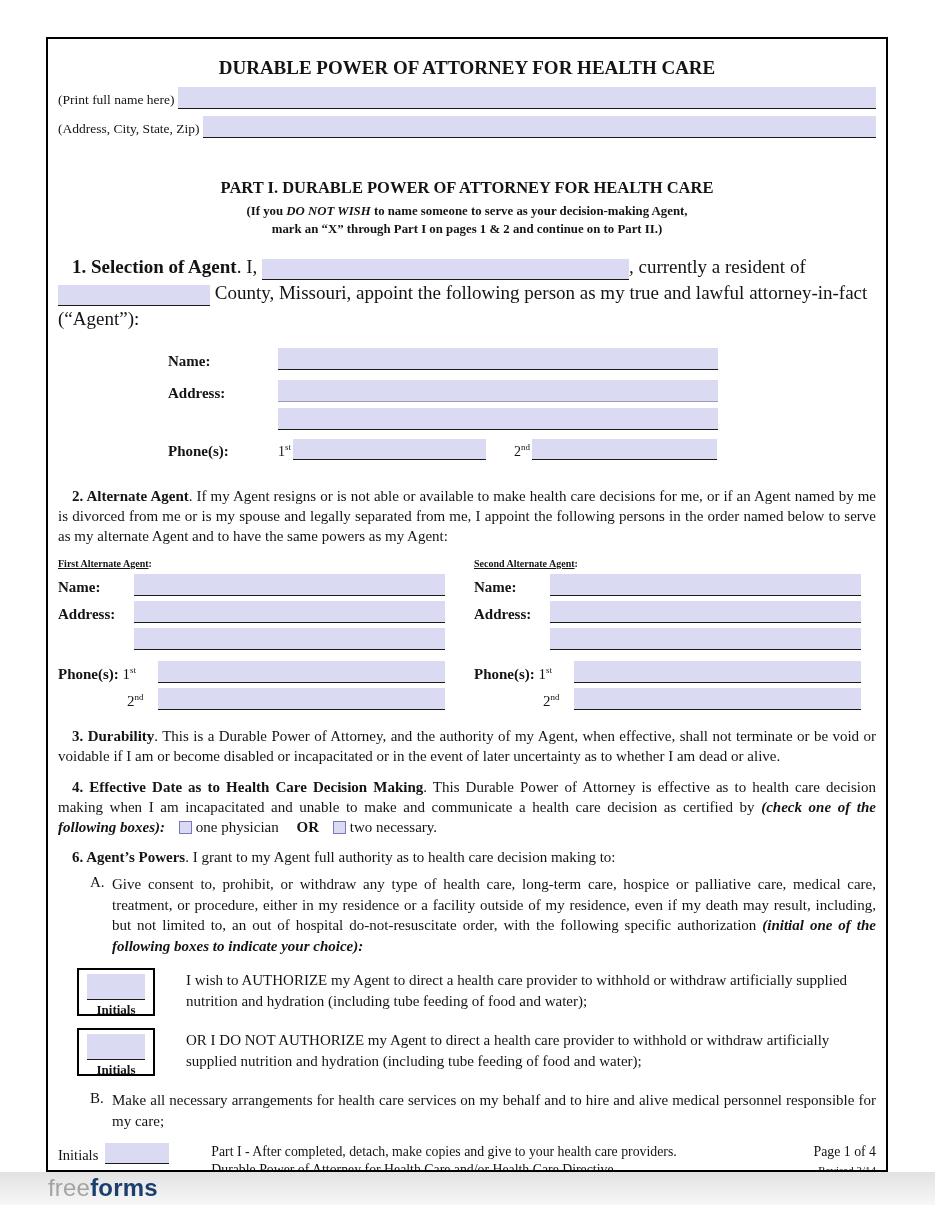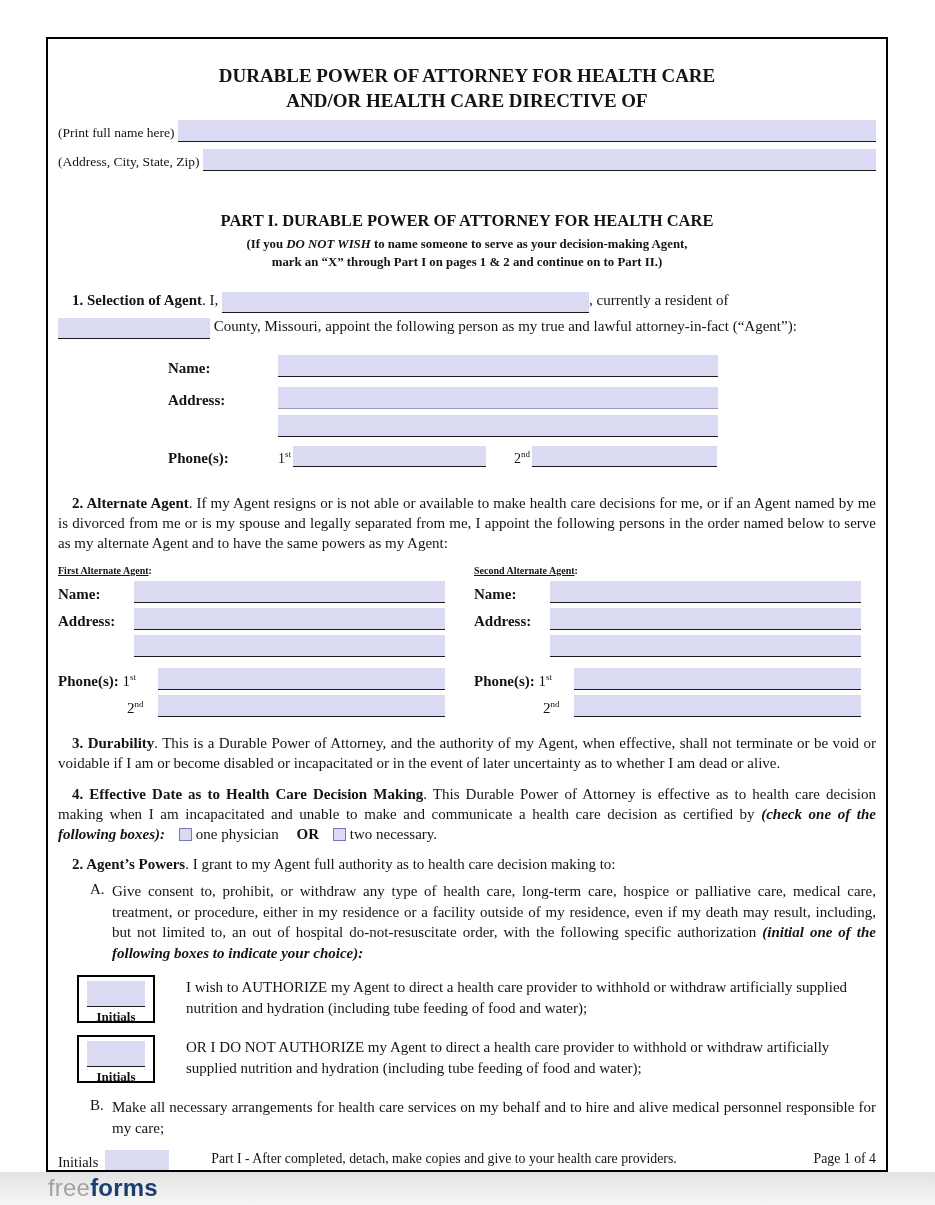--- a/index.html
+++ b/index.html
@@ -34,36 +34,36 @@
   }
 
   .field {
     background: #dadaf2;
     display: inline-block;
     vertical-align: bottom;
   }
   .u { border-bottom: 1.5px solid #1a1a1a; }
 
   
-  .doc-title { text-align: center; font-weight: 700; font-size: 19px; line-height: 25px; margin-top: 16px; }
+  .doc-title { text-align: center; font-weight: 700; font-size: 19px; line-height: 25px; margin-top: 8px; }
   .hdr-row { display: flex; align-items: flex-end; margin-top: 7px; }
   .hdr-label { font-size: 13.5px; white-space: nowrap; padding-bottom: 1px; }
   .hdr-field { flex: 1; height: 22px; margin-left: 3px; }
 
   
   .part-heading { text-align: center; font-weight: 700; font-size: 16.5px; margin-top: 40px; }
   .part-note { text-align: center; font-weight: 700; font-size: 12.8px; line-height: 18px; margin-top: 4px; }
   .part-note .em { font-style: italic; }
 
   
   .para { font-size: 15px; line-height: 20px; text-align: justify; }
   .para .indent { display: inline-block; width: 14px; }
   .sec-title { font-weight: 700; }
 
-  .sel-line { font-size: 15px; line-height: 26px; margin-top: 16px; }
+  .sel-line { font-size: 19px; line-height: 26px; margin-top: 16px; }
   .inline-field { height: 21px; }
 
   
   .agent-grid { margin-left: 110px; margin-top: 12px; }
   .agent-row { display: flex; align-items: flex-end; min-height: 26px; }
   .agent-label { width: 110px; font-weight: 700; font-size: 15px; }
   .agent-field { width: 440px; height: 22px; }
   .agent-field.noline { border-bottom: 1px solid #9a9ab8; }
   .phone-row { display: flex; align-items: flex-end; margin-top: 9px; }
   .sup-label { font-size: 14px; }
@@ -110,21 +110,20 @@
   .footer-right { margin-left: auto; text-align: right; font-size: 13.8px; line-height: 18px; }
   .footer-right .revised { font-size: 11px; }
 </style>
 </head>
 <body>
 
 <div class="sheet">
 
   <div class="doc-title">
     <div>DURABLE POWER OF ATTORNEY FOR HEALTH CARE</div>
-    <div>AND/OR HEALTH CARE DIRECTIVE OF</div>
   </div>
 
   <div class="hdr-row">
     <span class="hdr-label">(Print full name here)</span>
     <span class="field u hdr-field"></span>
   </div>
   <div class="hdr-row">
     <span class="hdr-label">(Address, City, State, Zip)</span>
     <span class="field u hdr-field"></span>
   </div>
@@ -227,21 +226,21 @@
   </div>
 
   <div class="para" style="margin-top:11px;">
     <span class="indent"></span><span class="sec-title">4. Effective Date as to Health Care Decision Making</span><span>.  This Durable Power of Attorney is effective as to health care decision making when I am incapacitated and unable to make and communicate a health care decision as certified by </span><span class="bi">(check one of the following boxes):</span>
     <span class="checkbox"></span><span>one physician</span>
     <span class="sec-title" style="margin-left:14px;">OR</span>
     <span class="checkbox"></span><span>two necessary.</span>
   </div>
 
   <div class="para" style="margin-top:10px;">
-    <span class="indent"></span><span class="sec-title">2. Agent’s Powers</span><span>.  I grant to my Agent full authority as to health care decision making to:</span>
+    <span class="indent"></span><span class="sec-title">6. Agent’s Powers</span><span>.  I grant to my Agent full authority as to health care decision making to:</span>
   </div>
 
   <div class="itemA">
     <span class="item-letter">A.</span>
     <span class="item-body"><span>Give consent to, prohibit, or withdraw any type of health care, long-term care, hospice or palliative care, medical care, treatment, or procedure, either in my residence or a facility outside of my residence, even if my death may result, including, but not limited to, an out of hospital do-not-resuscitate order, with the following specific authorization </span><span class="bi">(initial one of the following boxes to indicate your choice):</span></span>
   </div>
 
   <div class="init-row">
     <span class="init-box">
       <span class="field init-box-field"></span>

